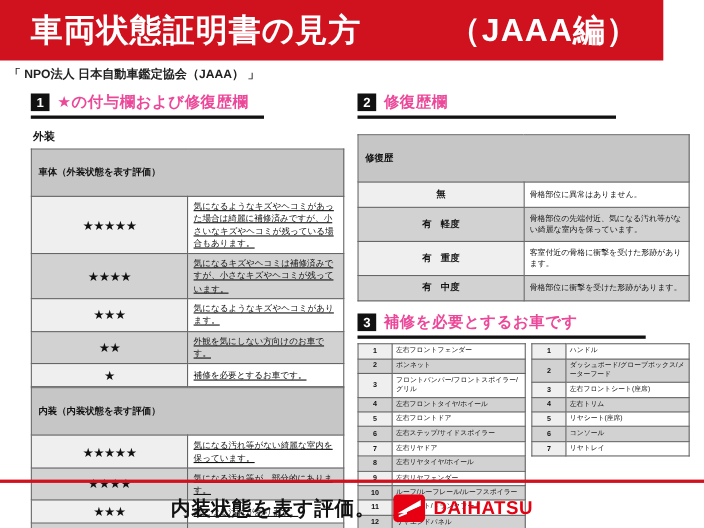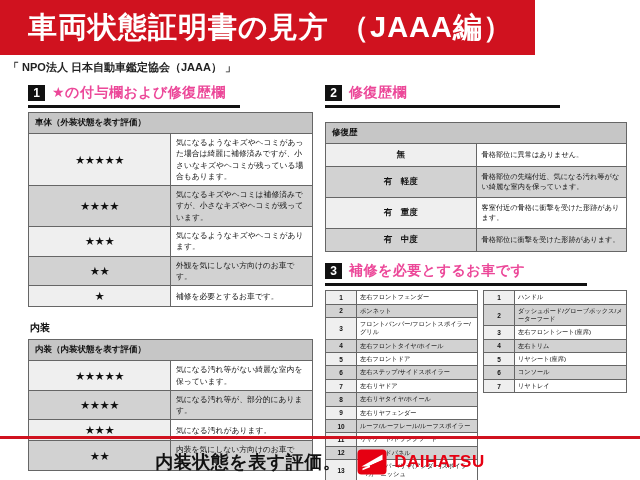--- a/index.html
+++ b/index.html
@@ -1,46 +1,46 @@
 <!DOCTYPE html>
 <html lang="ja"><head>
 <meta charset="utf-8">
 <style>
   html,body{margin:0;padding:0;}
   body{font-family:"Liberation Sans","DejaVu Sans",sans-serif;background:#888;}
   .page{position:relative;width:640px;height:480px;background:#fff;overflow:hidden;margin:0 auto;}
 
   
-  .banner{position:absolute;left:0;top:0;width:535px;height:55px;background:#d0121f;
+  .banner{position:absolute;left:0;top:0;width:603px;height:55px;background:#d0121f;
           display:flex;align-items:center;justify-content:space-between;
           padding:0 22px 0 28px;box-sizing:border-box;}
   .banner-title,.banner-suffix{color:#fff;font-size:29px;font-weight:bold;letter-spacing:1px;white-space:nowrap;}
   .subtitle{position:absolute;left:8px;top:60px;font-size:11px;font-weight:bold;color:#222;text-align:right;}
 
   
   .sec-head{display:flex;align-items:center;border-bottom:3px solid #111;padding-bottom:3px;margin-bottom:4px;}
   .sec-num{display:inline-flex;align-items:center;justify-content:center;width:17px;height:16px;
            background:#111;color:#fff;font-size:12px;font-weight:bold;margin-right:7px;flex:0 0 auto;}
   .sec-title{font-size:14px;font-weight:bold;color:#ec4899;letter-spacing:0.5px;white-space:nowrap;}
 
   
   .col-left{position:absolute;left:28px;top:84px;width:285px;}
   .col-right{position:absolute;left:325px;top:84px;width:302px;}
   .sub-label{font-size:10px;font-weight:bold;color:#111;margin:9px 0 4px 2px;}
 
   
   table{border-collapse:collapse;width:100%;table-layout:fixed;}
   table,td,th{border:1px solid #666;}
   table{border:1.5px solid #555;}
-  th{background:#c6c6c6;font-size:8.5px;font-weight:bold;text-align:left;padding:4px 6px;color:#111;}
+  th{background:#c6c6c6;font-size:8.5px;font-weight:bold;text-align:left;padding:15px 6px;color:#111;}
 
   
   .rate-table td{padding:3px 5px;vertical-align:middle;}
   .rate-table .stars{width:66px;text-align:center;font-size:11.5px;font-weight:bold;letter-spacing:-0.5px;color:#111;}
-  .rate-table .desc{font-size:7.8px;line-height:1.45;color:#111;}
+  .rate-table .desc{font-size:7.8px;line-height:1.45;color:#111;text-decoration:underline;}
   .rate-table tbody tr:nth-child(odd) .stars{background:#efefef;}
   .rate-table tbody tr:nth-child(odd) .desc{background:#ffffff;}
   .rate-table tbody tr:nth-child(even) td{background:#d2d2d2;}
   .rate-table tbody tr{height:20px;}
 
   
   .repair-table{margin-top:14px;}
   .repair-table td{padding:5px 5px;vertical-align:middle;}
   .repair-table .grade{width:55px;text-align:center;font-size:8.5px;font-weight:bold;color:#111;white-space:nowrap;}
   .repair-table .desc{font-size:7.2px;line-height:1.4;color:#111;}
@@ -80,20 +80,21 @@
   </header>
 
   <div class="subtitle">「 NPO法人 日本自動車鑑定協会（JAAA） 」</div>
 
   <section class="col-left">
     <div class="sec-head" style="width:212px">
       <span class="sec-num">1</span>
       <span class="sec-title">★の付与欄および修復歴欄</span>
     </div>
 
+    <div class="sub-label">外装</div>
     <table class="rate-table">
       <thead>
         <tr>
             <th colspan="2">車体（外装状態を表す評価）</th>
           </tr>
       </thead>
       <tbody>
   <tr>
     <td class="stars">★★★★★</td>
     <td class="desc">気になるようなキズやヘコミがあった場合は綺麗に補修済みですが、小さいなキズやヘコミが残っている場合もあります。</td>
@@ -114,21 +115,20 @@
     <td class="desc">外観を気にしない方向けのお車です。</td>
   </tr>
 
   <tr>
     <td class="stars">★</td>
     <td class="desc">補修を必要とするお車です。</td>
   </tr>
 </tbody>
     </table>
 
-    <div class="sub-label" style="margin-top:14px">内装</div>
     <table class="rate-table">
       <thead>
         <tr>
             <th colspan="2">内装（内装状態を表す評価）</th>
           </tr>
       </thead>
       <tbody>
   <tr>
     <td class="stars">★★★★★</td>
     <td class="desc">気になる汚れ等がない綺麗な室内を保っています。</td>

